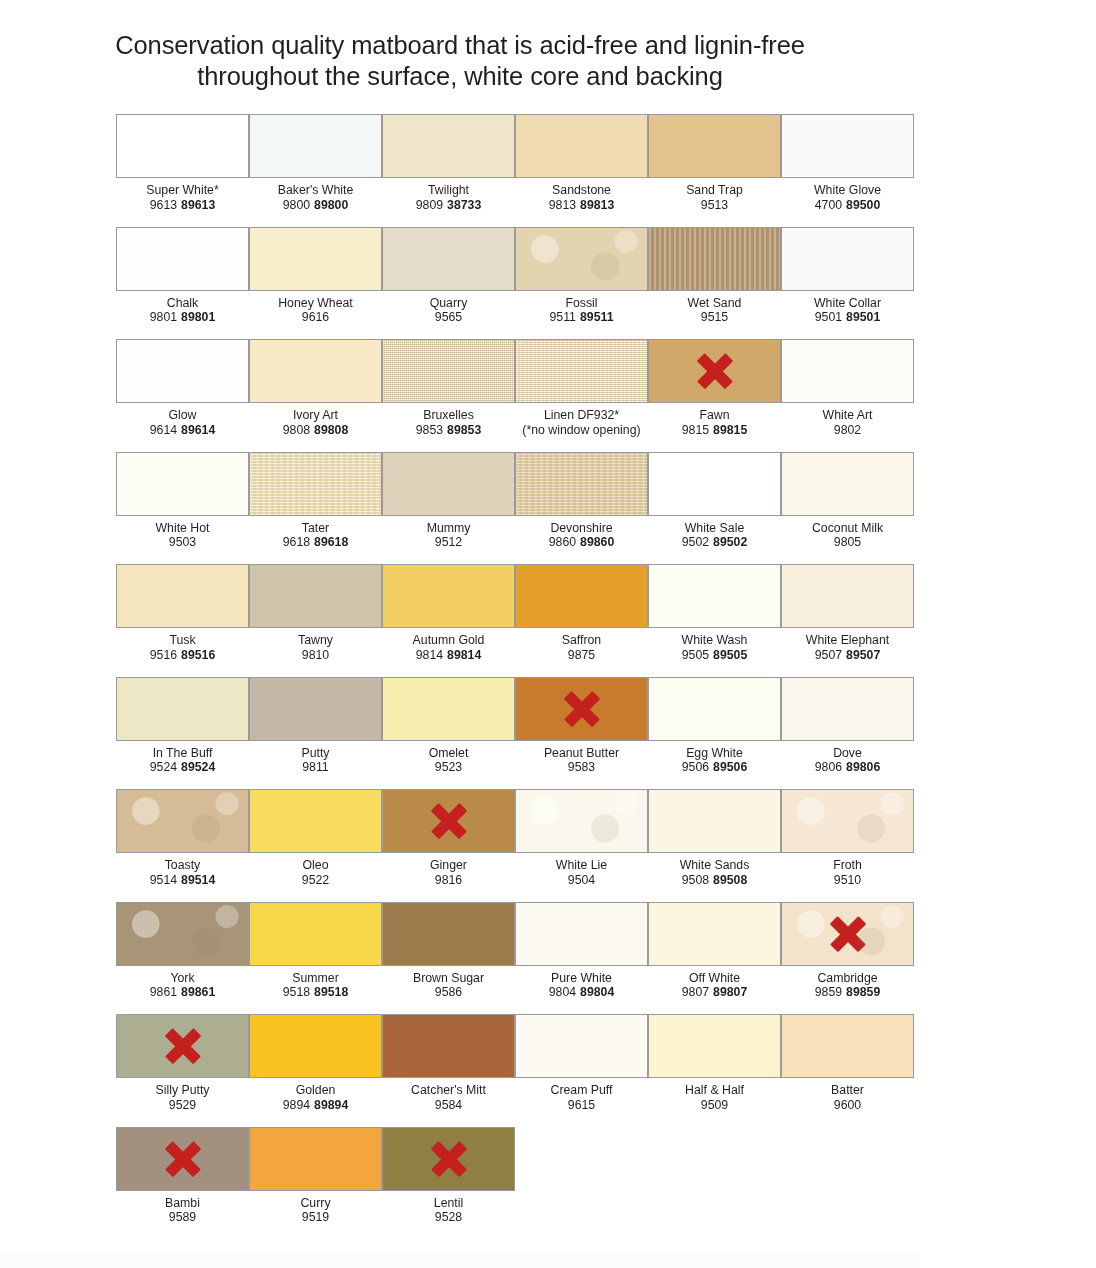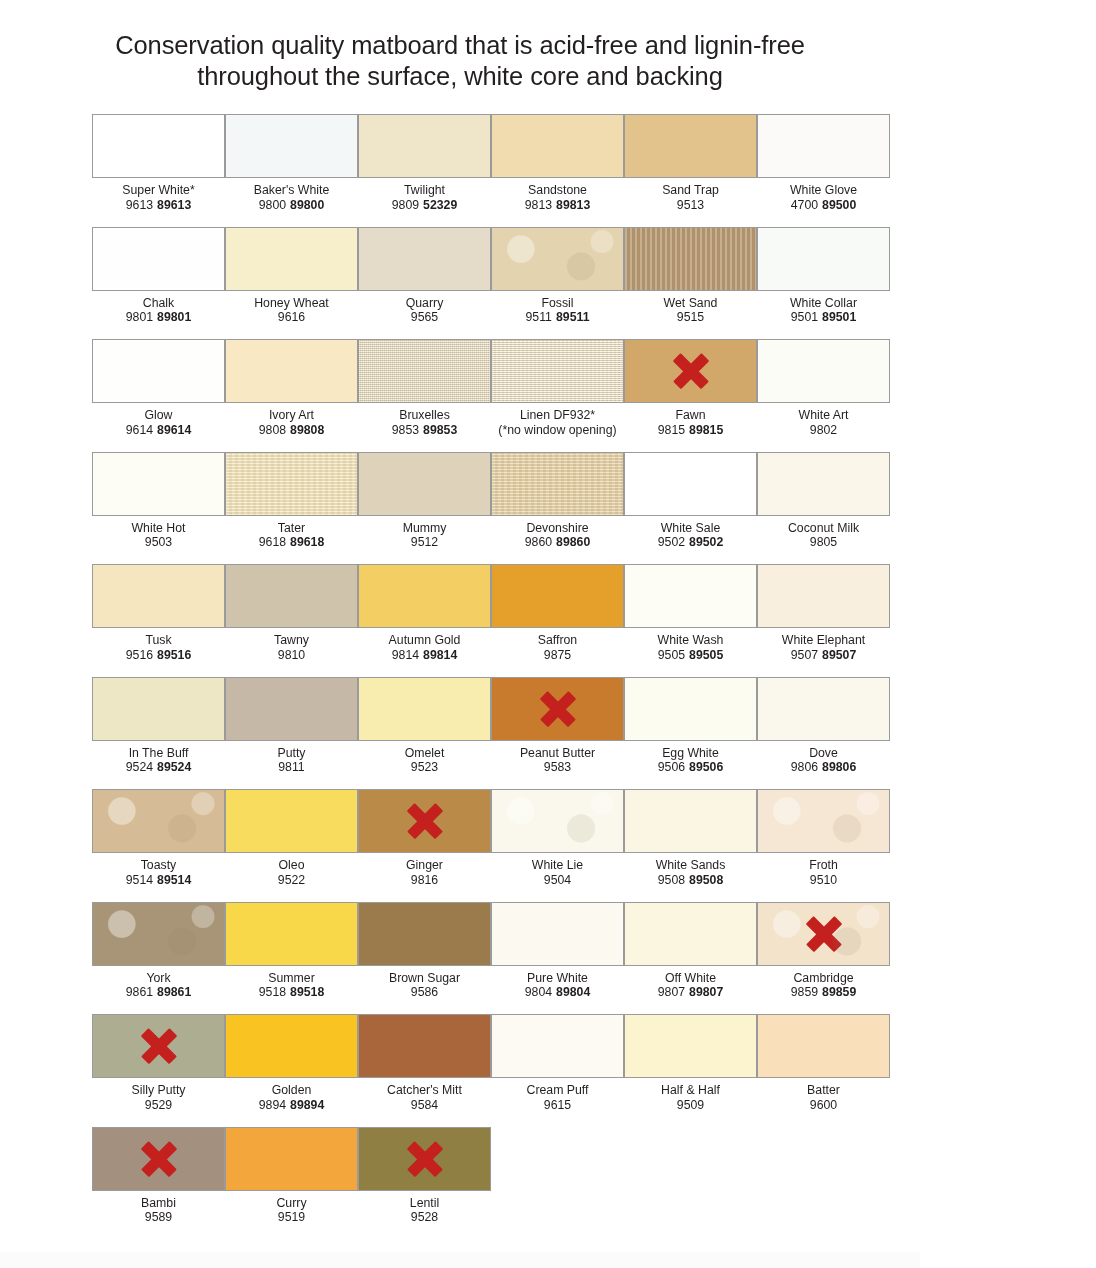--- a/index.html
+++ b/index.html
@@ -30,21 +30,21 @@
     font-size: 25.5px;
     line-height: 31px;
     color: #231f20;
     letter-spacing: -0.1px;
     font-weight: 400;
   }
 
   
   .swatch-grid {
     margin-top: 22px;
-    padding: 0 100px 0 92px;
+    padding: 0 100px 0 116px;
     display: grid;
     grid-template-columns: repeat(6, 1fr);
     grid-auto-rows: 112.5px;
     column-gap: 0px;
     row-gap: 0px;
   }
 
   .cell {
     position: relative;
     display: flex;
@@ -191,21 +191,21 @@
           <span class="cap-name">Baker's White</span>
           <span class="cap-codes"><span class="code-a">9800</span><span class="code-b">89800</span></span>
         </div>
       </div>
       <div class="cell">
         <div class="chip-wrap">
           <div class="chip" style="background: rgb(239, 229, 201); border-color: rgb(154, 154, 154);"></div>
         </div>
         <div class="caption">
           <span class="cap-name">Twilight</span>
-          <span class="cap-codes"><span class="code-a">9809</span><span class="code-b">52329</span></span>
+          <span class="cap-codes"><span class="code-a">9809</span><span class="code-b">38733</span></span>
         </div>
       </div>
       <div class="cell">
         <div class="chip-wrap">
           <div class="chip" style="background: rgb(240, 220, 175); border-color: rgb(154, 154, 154);"></div>
         </div>
         <div class="caption">
           <span class="cap-name">Sandstone</span>
           <span class="cap-codes"><span class="code-a">9813</span><span class="code-b">89813</span></span>
         </div>

